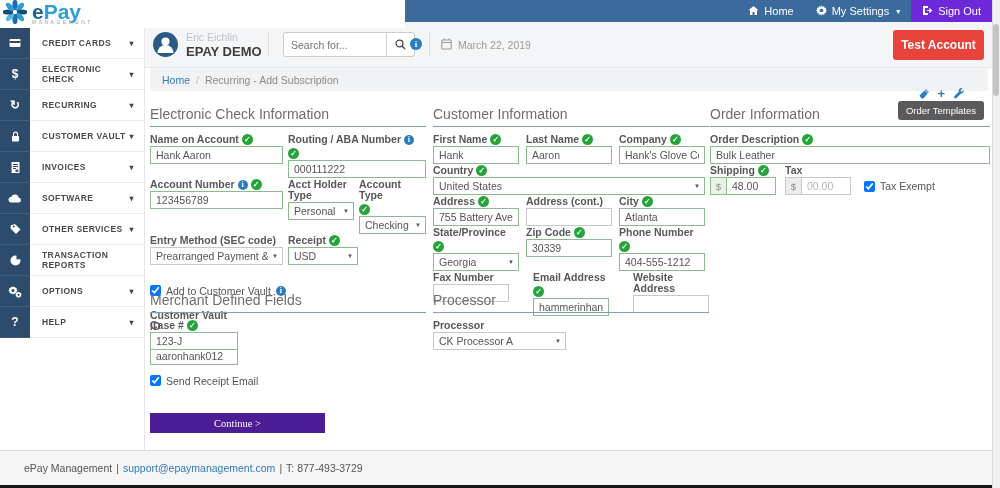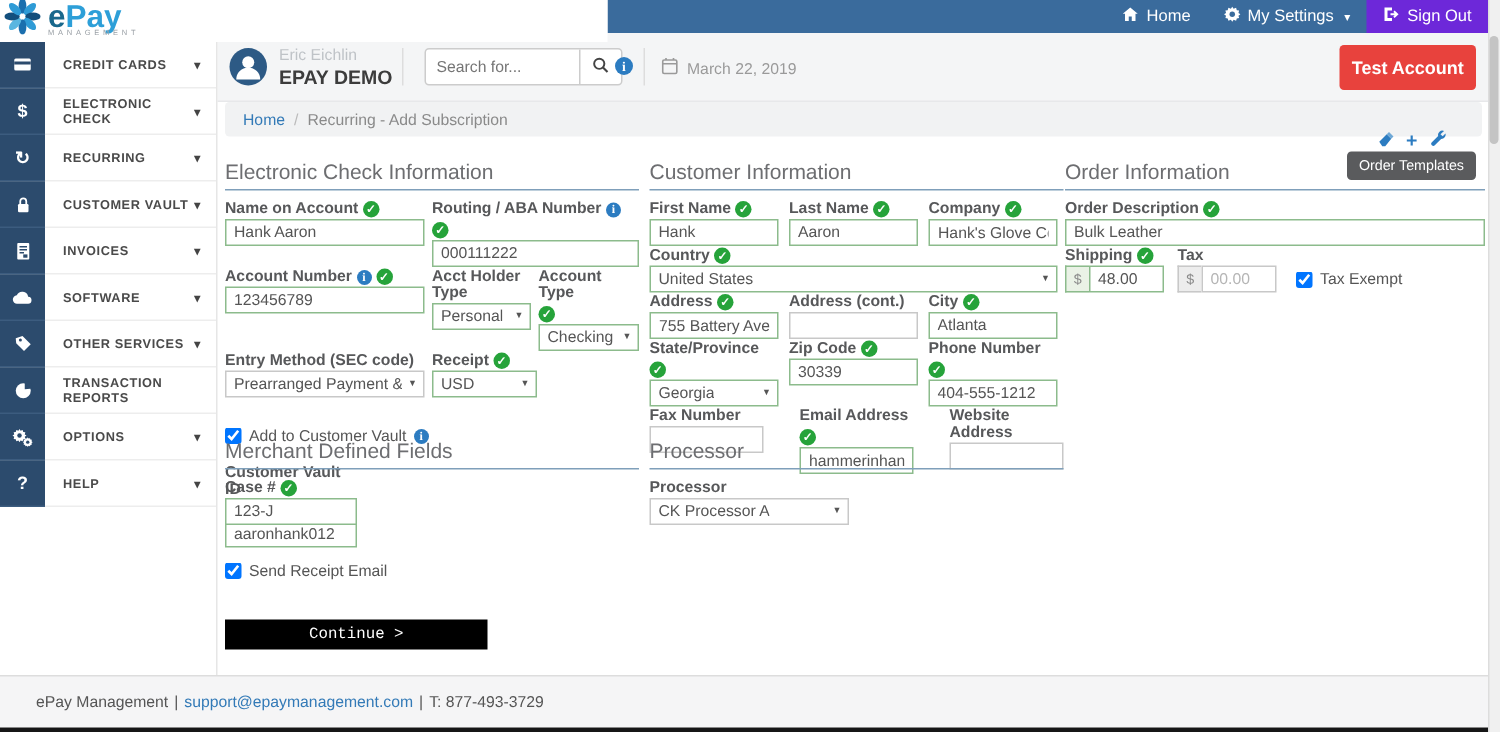--- a/index.html
+++ b/index.html
@@ -83,22 +83,22 @@
          font-size:9.5px;text-align:center;line-height:17px}
   .addon.ok{background:#eaf2e6}
   .spacer{height:12px}
 
   .tool-icons{position:absolute;top:-7px;right:26px;display:flex;gap:7px;align-items:center;color:#2c7cc1}
   .plus-ic{font-size:13px;font-weight:bold;line-height:12px;cursor:pointer}
   .plus-ic::before{content:"+"}
   .tooltip{position:absolute;top:9px;right:6px;background:#5a5b5d;color:#fff;font-size:9.5px;
            padding:4px 8px;border-radius:3px;z-index:4}
 
-  .continue{position:absolute;left:5px;top:321px;width:175px;height:20px;background:#000000;color:#fff;
-            border:none;font-size:10.5px;cursor:pointer;font-family:Liberation Mono, monospace}
+  .continue{position:absolute;left:5px;top:321px;width:175px;height:20px;background:#4c1d95;color:#fff;
+            border:none;font-size:10.5px;cursor:pointer;font-family:Liberation Serif, serif}
 
   
   #footer{position:absolute;left:0;top:450px;width:992px;height:35px;background:#f5f5f6;border-top:1px solid #ddd;
           display:flex;align-items:center;padding-left:24px;font-size:10.5px;color:#555;gap:4px}
   #footer a{color:#337ab7;text-decoration:none;cursor:pointer}
   #bottomstrip{position:absolute;left:0;top:485px;width:1000px;height:3px;background:#161616}
 
   
   #sb-track{position:absolute;right:0;top:0;width:8px;height:488px;background:#f0f0f0;border-left:1px solid #ddd}
   #sb-thumb{position:absolute;right:1px;top:24px;width:6px;height:72px;background:#c4c4c4;border-radius:3px}

